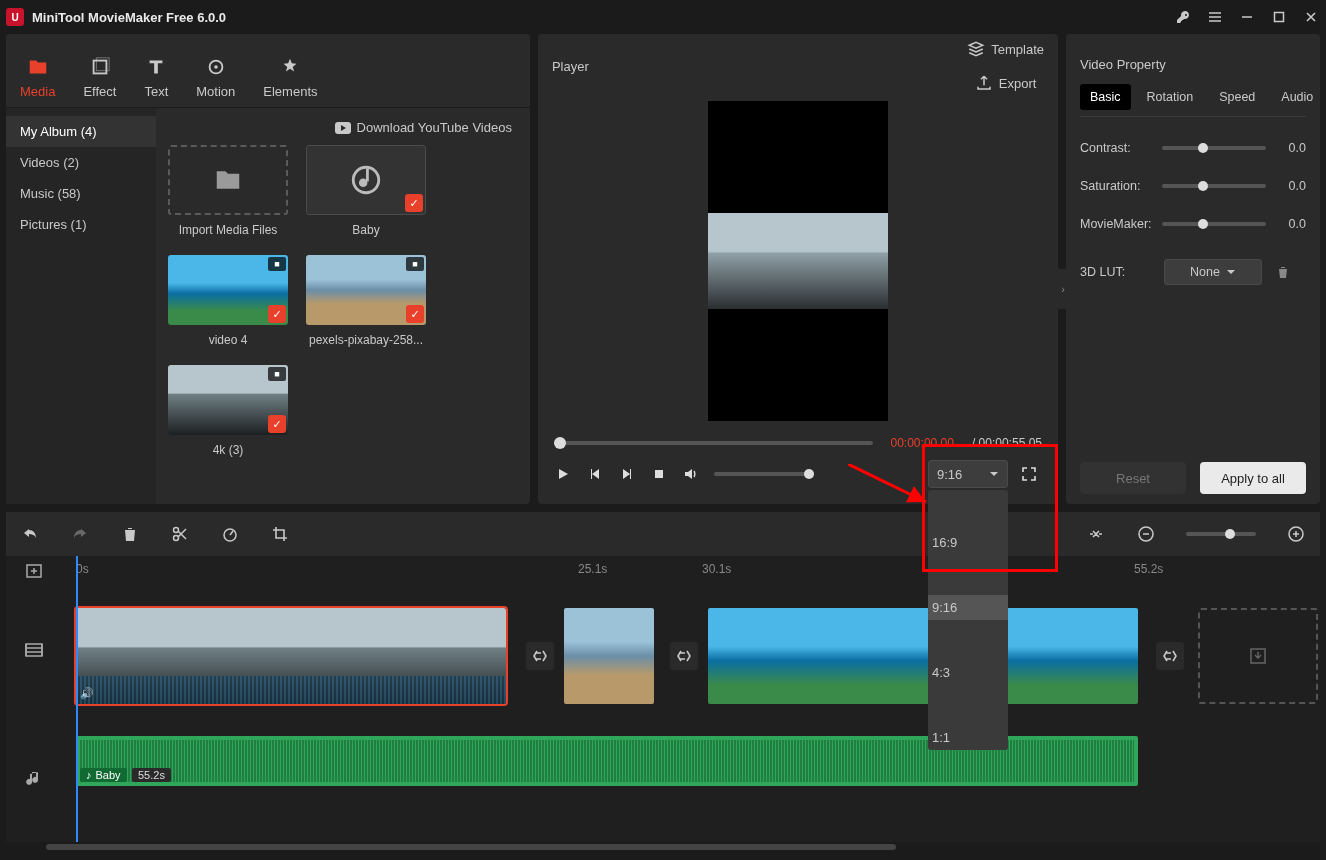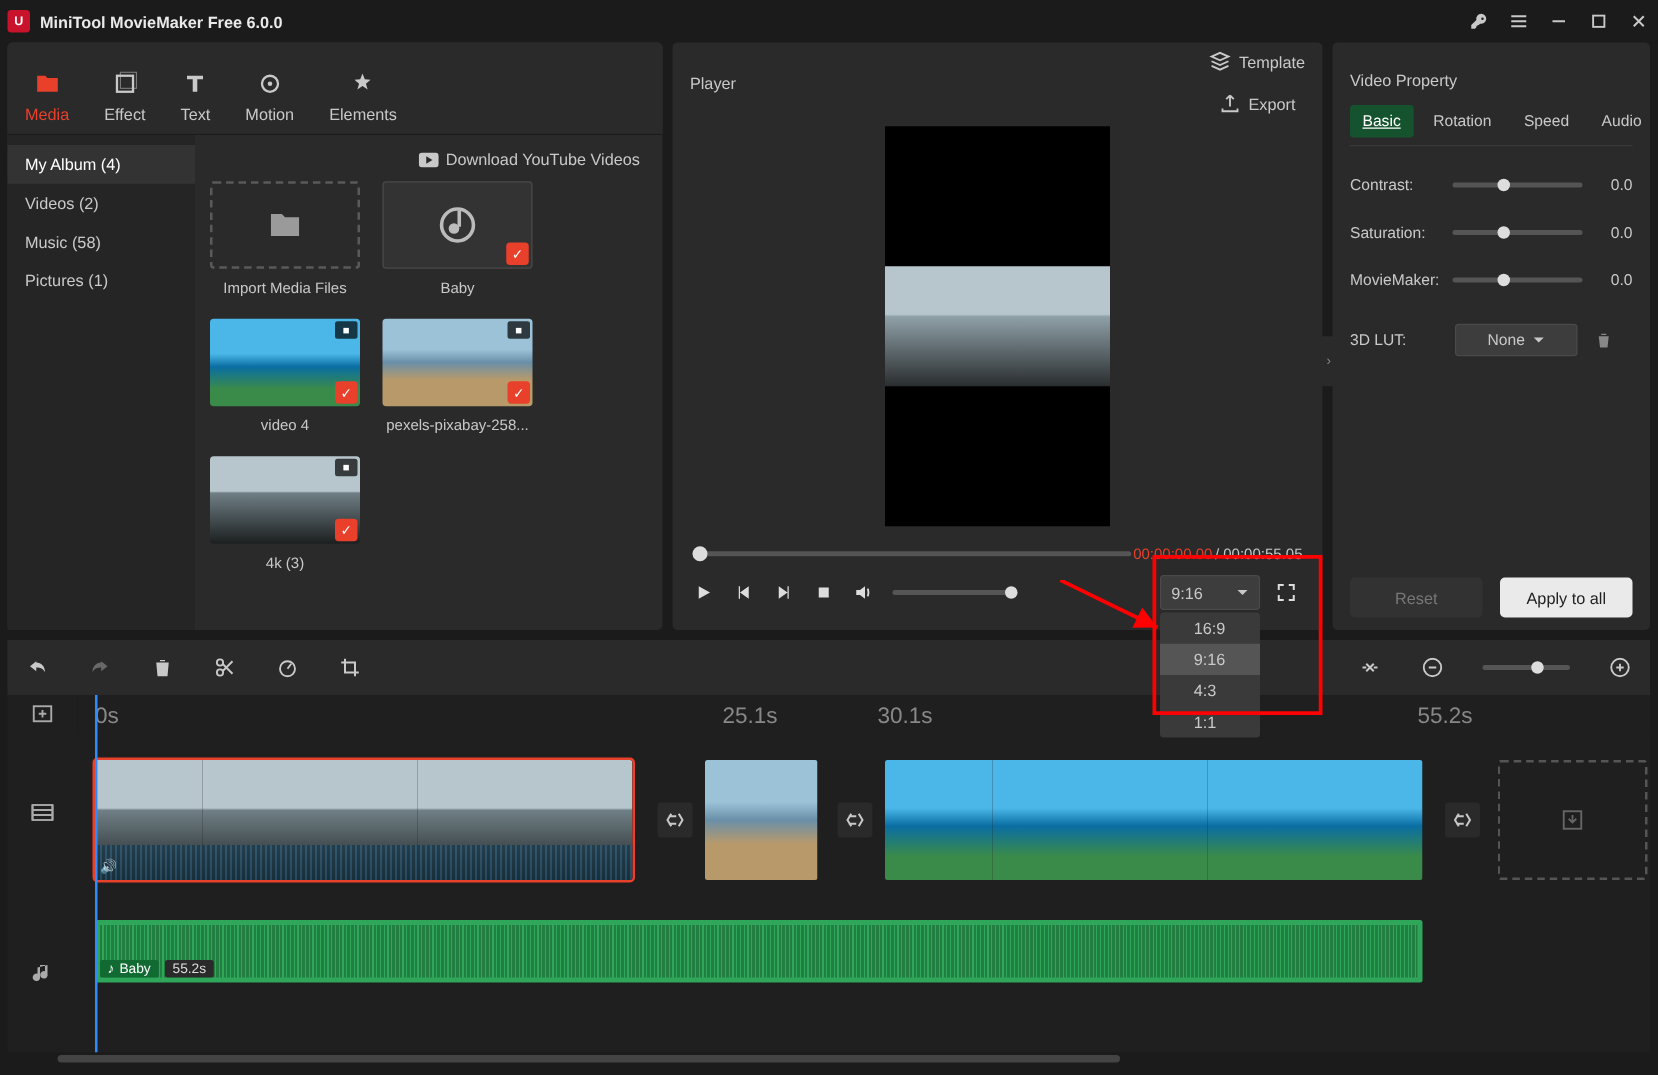--- a/index.html
+++ b/index.html
@@ -40,43 +40,43 @@
 .scenery-beach { background: linear-gradient(#b7c6cd 0%, #b7c6cd 40%, #6f7f85 42%, #1c1f20 100%); }
 
 .player-panel { width: 522px; height: 470px; background: #2a2a2a; border-radius:4px; display:flex; flex-direction:column; padding: 8px 14px 10px; position:relative;}
 .player-header { height: 48px; display:flex; align-items:center; }
 .player-header .ph-title { color:#c9c9c9; }
 .player-header .ph-actions { margin-left:auto; display:flex; gap:16px; align-items:center; color:#c9c9c9;flex-direction:column;}
 .ph-actions .actbtn { display:flex; align-items:center; gap:6px; cursor:pointer;}
 .player-viewport { flex:1; display:flex; align-items:center; justify-content:center; }
 .viewport-inner { width: 180px; height: 320px; background:#000; position:relative; overflow:hidden;}
 .viewport-inner .vinner { position:absolute; left:0; right:0; top:35%; height:30%; background: linear-gradient(#b7c6cd 0%, #b7c6cd 40%, #8fa0a7 42%, #2a2e30 100%);}
-.player-scrub { display:flex; align-items:center; gap:2px; padding:4px 2px;}
+.player-scrub { display:flex; align-items:center; gap:18px; padding:4px 2px;}
 .scrublane { flex:1; height:4px; background:#555; border-radius:2px; position:relative;}
 .scrublane .dot { width:12px;height:12px;border-radius:50%;background:#ddd;position:absolute;left:0;top:-4px;}
 .tc-current { color:#e8402b; font-size:12px;}
 .tc-total { color:#c9c9c9; font-size:12px;}
 .player-ctrls { display:flex; align-items:center; gap:14px; padding:6px 2px; }
 .pc-icon { width:18px;height:18px;display:flex;align-items:center;justify-content:center;color:#ddd;cursor:pointer;}
 .volbar { width:100px; height:4px; background:#555; border-radius:2px; position:relative;}
 .volbar .vdot{width:10px;height:10px;border-radius:50%;background:#ddd;position:absolute;right:0;top:-3px;}
 .aspect-wrap { margin-left:auto; display:flex; align-items:center; gap:8px; position:relative;}
 .aspect-select { width: 80px; height:28px; background:#3d3d3d; border-radius:3px; display:flex; align-items:center; padding:0 8px; justify-content:space-between; cursor:pointer; border:1px solid #4a4a4a;}
 .fs-btn { width:26px;height:26px;display:flex;align-items:center;justify-content:center;cursor:pointer;}
 .aspect-dropdown { position:absolute; top:30px; left:0; width:80px; background:#3a3a3a; border-radius:3px; overflow:hidden; z-index:5;}
-.aspect-dropdown .opt { padding:5px 27px; color:#c9c9c9; cursor:pointer;}
+.aspect-dropdown .opt { padding:5px 4px; color:#c9c9c9; cursor:pointer;margin-top:40px;}
 .aspect-dropdown .opt.sel { background:#555; }
 .red-callout { position:absolute; border:3px solid #ff0000; pointer-events:none; z-index:6;}
 .red-arrow { position:absolute; z-index:6; pointer-events:none;}
 
 .prop-panel { width: 254px; height:470px; background:#2a2a2a; border-radius:4px; padding:10px 14px; display:flex; flex-direction:column; position:relative;}
 .prop-title { height:40px; display:flex; align-items:center; color:#c9c9c9;}
 .prop-tabs { display:flex; gap:6px; border-bottom:1px solid #3a3a3a; padding-bottom:6px;}
 .prop-tabs .ptab { padding:6px 10px; border-radius:3px; color:#c9c9c9; cursor:pointer; font-size:12.5px;}
-.prop-tabs .ptab.active { background:#14532d; color:#fff;text-decoration:underline;}
+.prop-tabs .ptab.active { background:#000000; color:#fff;}
 .slider-row { display:flex; align-items:center; margin-top:24px; font-size:12.5px;}
 .slider-row .lbl { width:72px; color:#c9c9c9;}
 .slider-row .strack { flex:1; height:4px; background:#555; border-radius:2px; position:relative; margin:0 10px;}
 .slider-row .strack .sdot{width:10px;height:10px;border-radius:50%;background:#ddd;position:absolute;left:35%;top:-3px;}
 .slider-row .val { width:30px; text-align:right; color:#c9c9c9;}
 .lut-row { display:flex; align-items:center; margin-top:28px; gap:12px; font-size:12.5px;}
 .lut-select { width:98px; height:26px; background:#3d3d3d; border-radius:3px; display:flex; align-items:center; justify-content:center; gap:6px; cursor:pointer; border:1px solid #4a4a4a;}
 .trash { width:18px;height:18px;display:flex;align-items:center;justify-content:center;cursor:pointer;color:#888;}
 .prop-footer { margin-top:auto; display:flex; gap:14px; padding-top:12px;}
 .btn { flex:1; height:32px; border-radius:4px; display:flex; align-items:center; justify-content:center; cursor:pointer; font-size:13px;}
@@ -84,21 +84,21 @@
 .btn.primary { background:#eaeaea; color:#222;}
 .prop-collapse { position:absolute; left:-10px; top:50%; width:14px; height:40px; background:#2a2a2a; display:flex; align-items:center; justify-content:center; border-radius:3px 0 0 3px; color:#888; font-size:11px; cursor:pointer;}
 
 
 .timeline { margin: 8px 6px 0; background:#1f1f1f; height: 340px; display:flex; flex-direction:column;}
 .tl-toolbar { height:44px; background:#2a2a2a; display:flex; align-items:center; padding:0 14px; gap:30px;}
 .tl-toolbar .tlicon { width:20px;height:20px;display:flex;align-items:center;justify-content:center;color:#c9c9c9;cursor:pointer;}
 .tl-toolbar .spacer { flex:1;}
 .zoombar { width:70px; height:4px; background:#555; border-radius:2px; position:relative;}
 .zoombar .zdot{width:10px;height:10px;border-radius:50%;background:#ddd;position:absolute;left:55%;top:-3px;}
-.tl-ruler { height:30px; display:flex; align-items:center; position:relative; background:#1f1f1f; color:#888; font-size:18px;}
+.tl-ruler { height:30px; display:flex; align-items:center; position:relative; background:#1f1f1f; color:#888; font-size:12px;}
 .tl-ruler .rlabel{ position:absolute; top:6px;}
 .tl-body { flex:1; display:flex;}
 .tl-gutter { width:56px; background:#1f1f1f; display:flex; flex-direction:column; }
 .tl-gutter .grow { flex:1; display:flex; align-items:center; justify-content:center; color:#aaa;}
 .tl-tracks { flex:1; position:relative; overflow:hidden;}
 .track { position:absolute; left:0; right:0; }
 .vtrack { top:52px; height:96px; }
 .atrack { top:180px; height:50px; }
 .playhead { position:absolute; top:-30px; bottom:0; width:2px; background:#2e8bff; left:14px; z-index:3;}
 .playhead:before{content:"";position:absolute;top:-4px;left:-5px;width:12px;height:12px;background:#2e8bff;border-radius:2px;}

